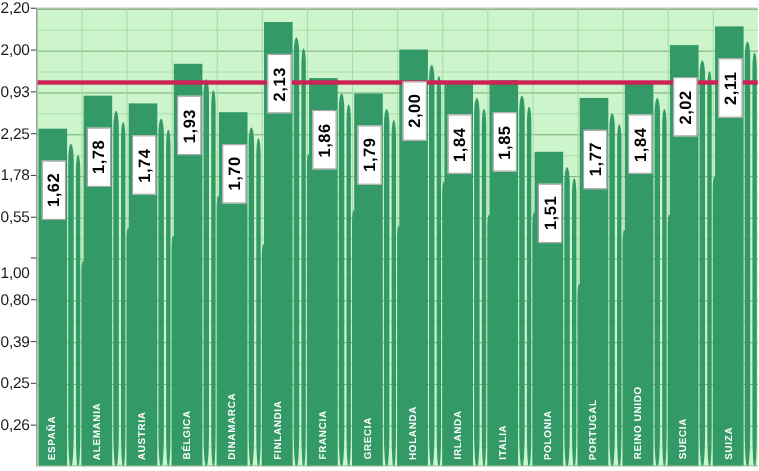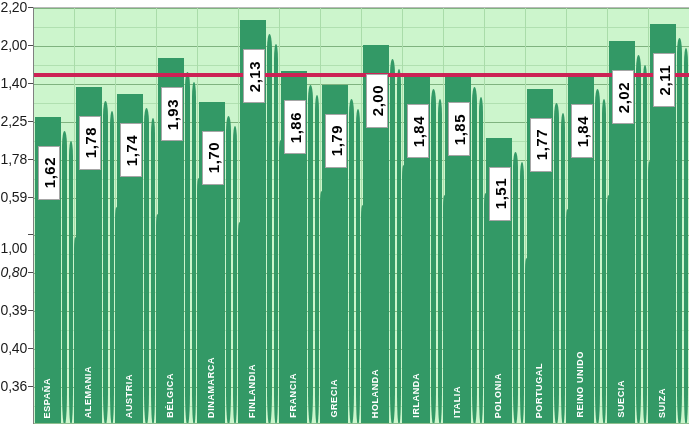--- a/index.html
+++ b/index.html
@@ -108,37 +108,37 @@
 </head>
 <body>
 
 <div id="chart">
 
   <div class="ylabels">
       <div class="ylab" style="top: 7px;">2,20</div>
       <div class="ytickmark" style="top: 7px;"></div>
       <div class="ylab" style="top: 44.9091px;">2,00</div>
       <div class="ytickmark" style="top: 45px;"></div>
-      <div class="ylab" style="top: 82.8182px;">1,40</div>
+      <div class="ylab" style="top: 82.8182px;">0,93</div>
       <div class="ytickmark" style="top: 83px;"></div>
       <div class="ylab" style="top: 120.727px;">2,25</div>
       <div class="ytickmark" style="top: 121px;"></div>
       <div class="ylab" style="top: 158.636px;">1,78</div>
       <div class="ytickmark" style="top: 159px;"></div>
-      <div class="ylab" style="top: 196.545px;">0,59</div>
+      <div class="ylab" style="top: 196.545px;">0,55</div>
       <div class="ytickmark" style="top: 197px;"></div>
       <div class="ylab" style="top: 248px;">1,00</div>
       <div class="ytickmark" style="top: 234px;"></div>
-      <div class="ylab" style="top: 272.364px; font-style: italic;">0,80</div>
+      <div class="ylab" style="top: 272.364px;">0,80</div>
       <div class="ytickmark" style="top: 272px;"></div>
       <div class="ylab" style="top: 310.273px;">0,39</div>
       <div class="ytickmark" style="top: 310px;"></div>
-      <div class="ylab" style="top: 348.182px;">0,40</div>
+      <div class="ylab" style="top: 348.182px;">0,25</div>
       <div class="ytickmark" style="top: 348px;"></div>
-      <div class="ylab" style="top: 386.091px;">0,36</div>
+      <div class="ylab" style="top: 386.091px;">0,26</div>
       <div class="ytickmark" style="top: 386px;"></div>
     </div>
 
   <div id="plot">
     <div id="gridlines">
         <div class="gridline strong" style="top: 379px;"></div>
         <div class="gridline strong" style="top: 341px;"></div>
         <div class="gridline strong" style="top: 303px;"></div>
         <div class="gridline strong" style="top: 265px;"></div>
         <div class="gridline strong" style="top: 227px;"></div>

